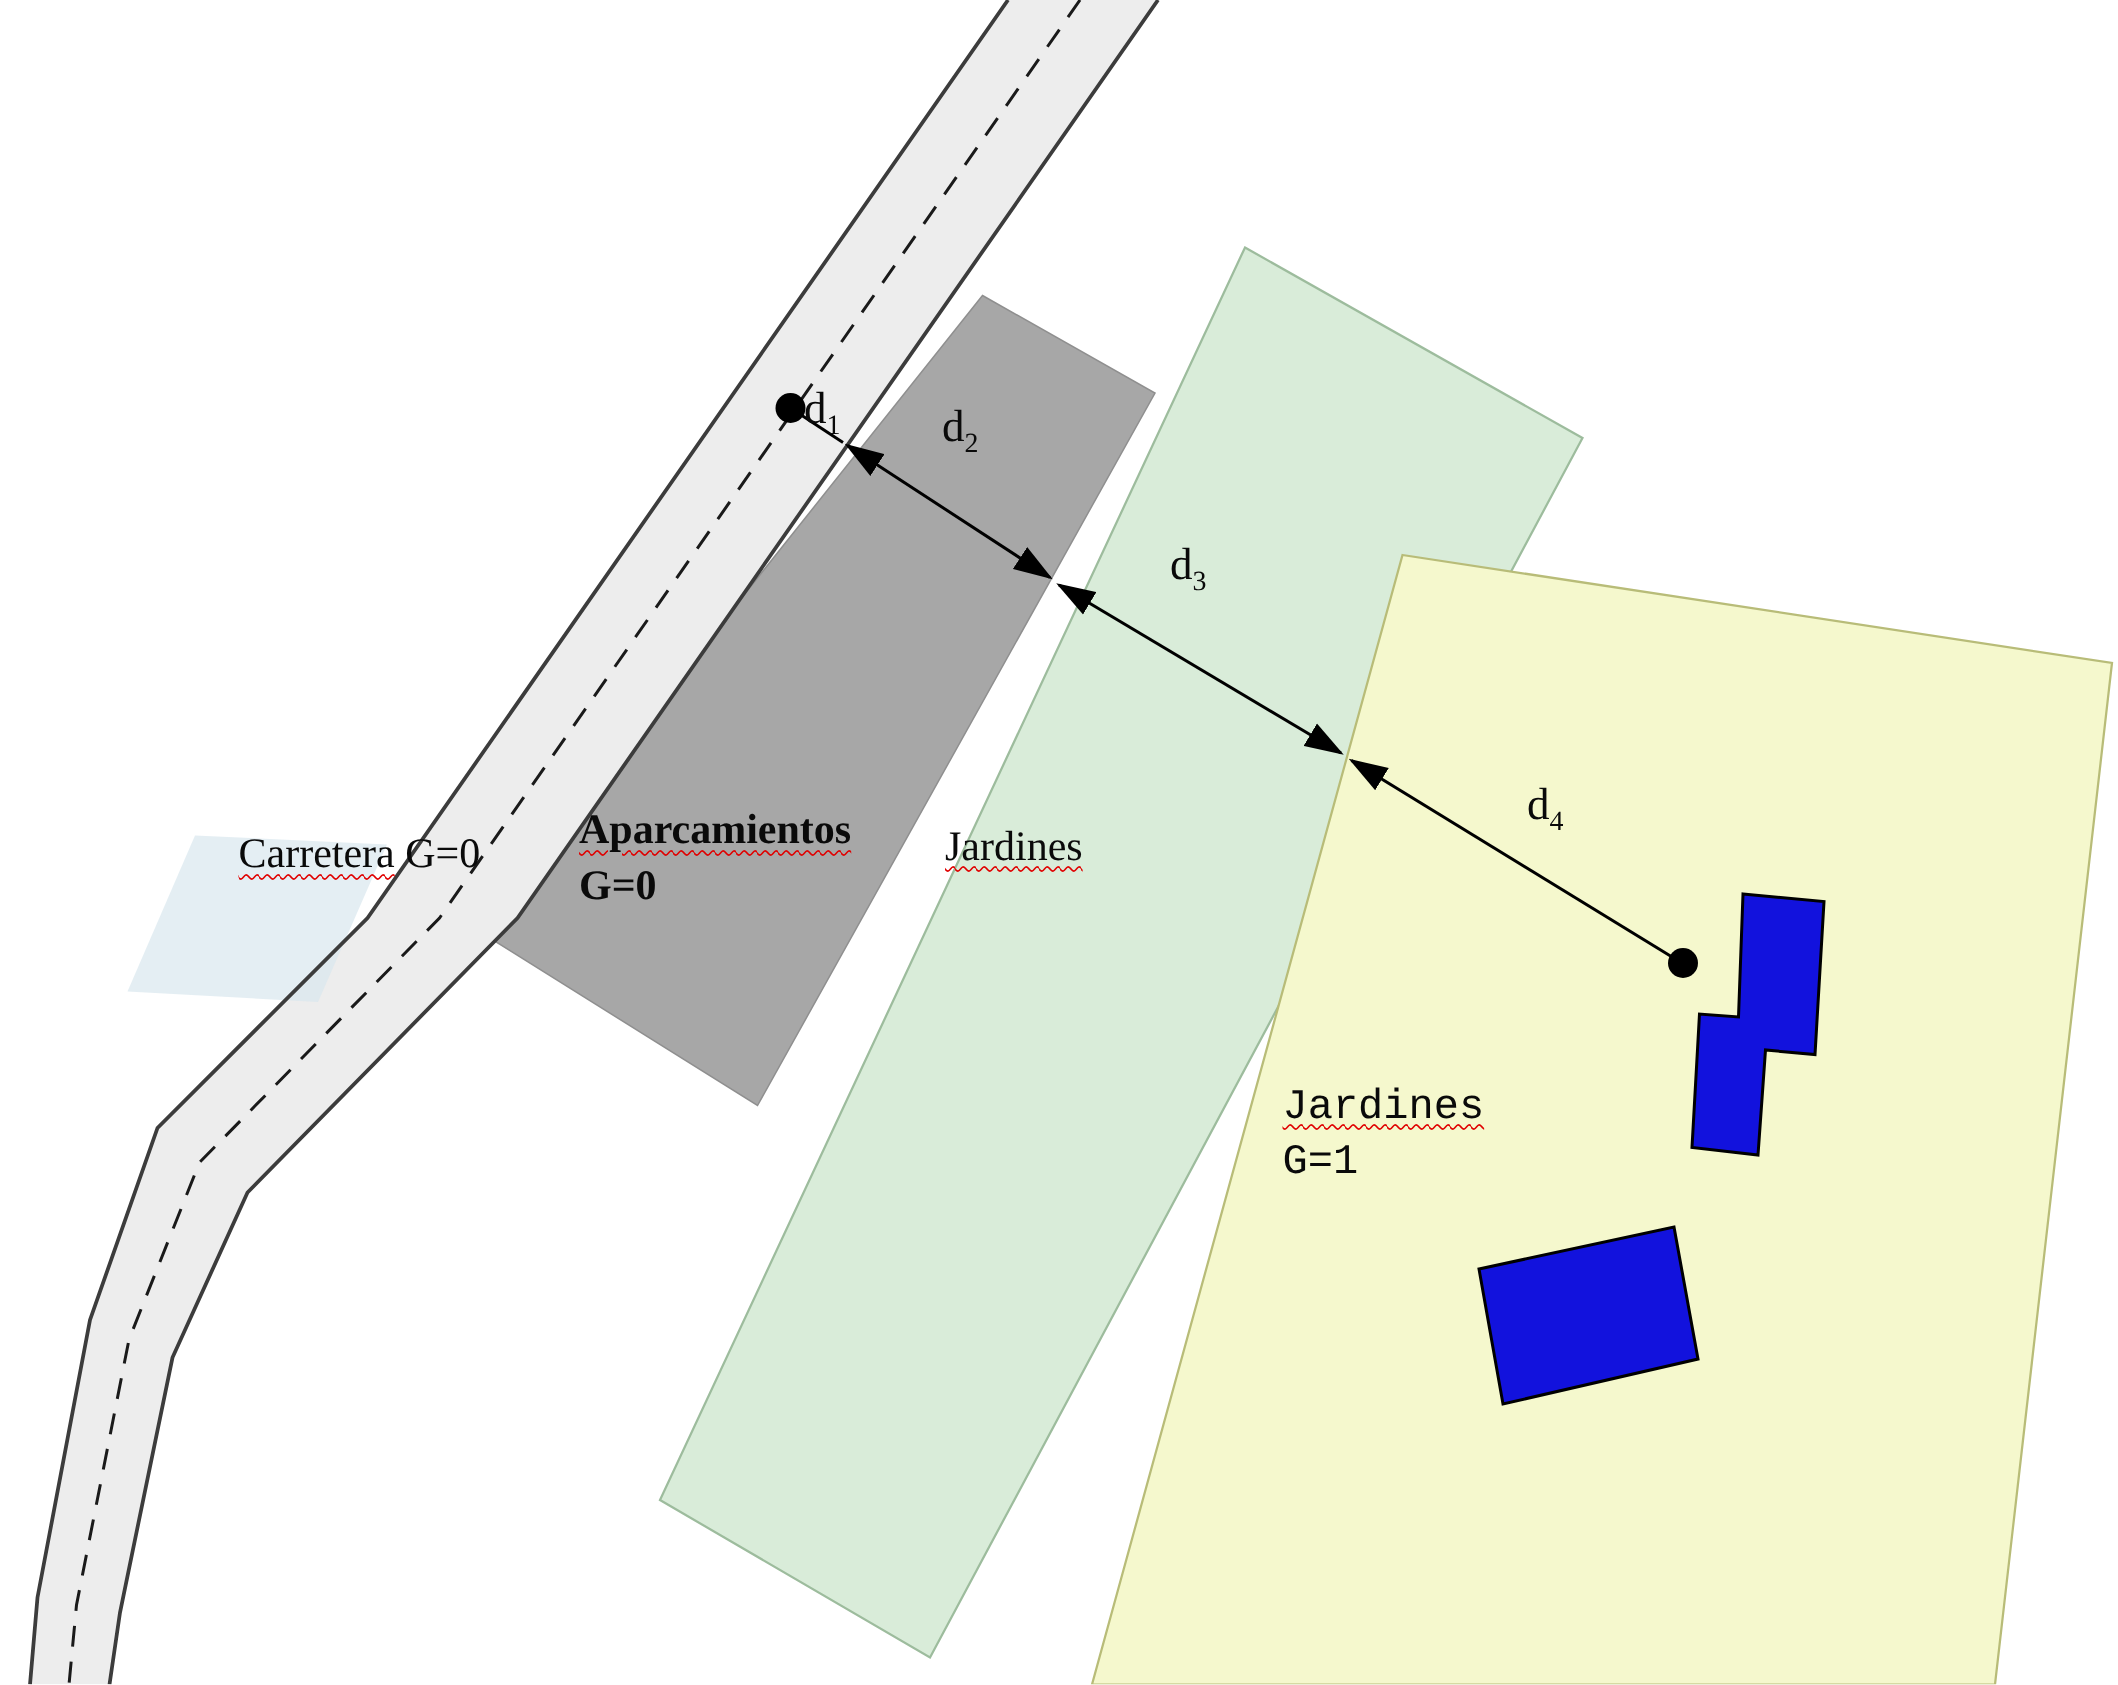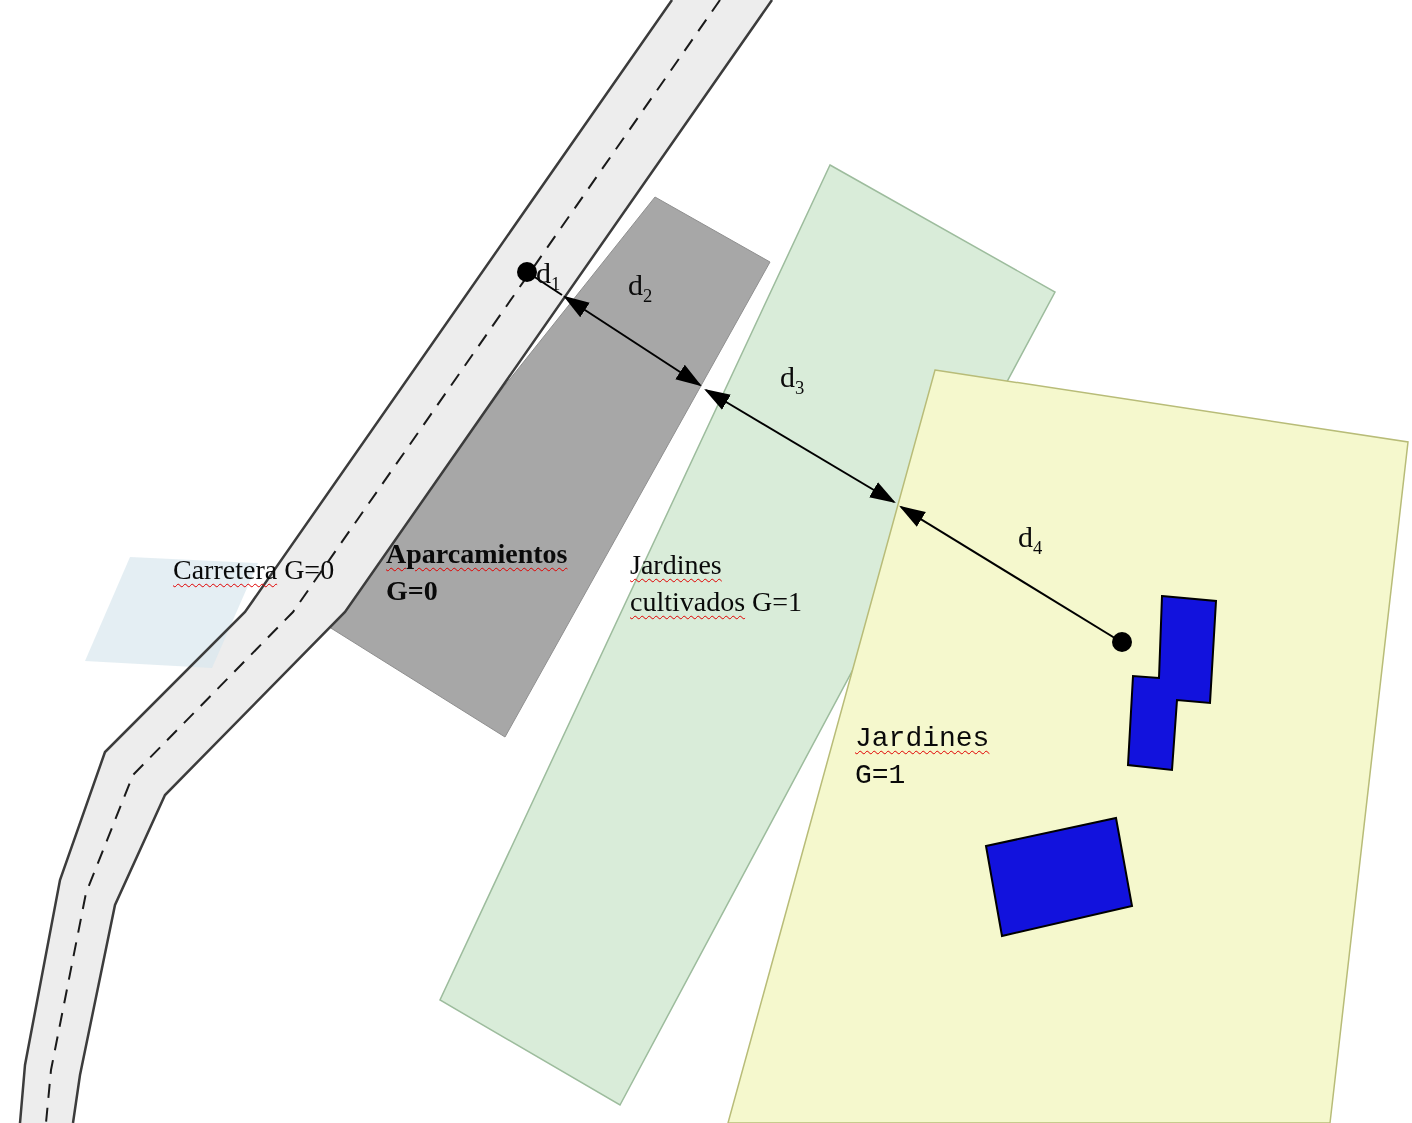--- a/index.html
+++ b/index.html
@@ -51,41 +51,37 @@
 
     <line x1="527" y1="272" x2="562" y2="295" stroke="#000000" stroke-width="2"></line>
     <line x1="565" y1="297" x2="700" y2="385" stroke="#000000" stroke-width="2" marker-start="url(#arrow)" marker-end="url(#arrow)"></line>
     <line x1="706" y1="390" x2="894" y2="502" stroke="#000000" stroke-width="2" marker-start="url(#arrow)" marker-end="url(#arrow)"></line>
     <line x1="901" y1="507" x2="1118" y2="640" stroke="#000000" stroke-width="2" marker-start="url(#arrow)"></line>
 
     <circle cx="527" cy="272" r="10" fill="#000000"></circle>
     <circle cx="1122" cy="642" r="10" fill="#000000"></circle>
   </svg>
 
-  <div class="label" style="left:173px; top:551px;">
+  <div class="label" style="left:159px; top:551px;">
     <span class="misspell">Carretera</span>
     <span>G=0</span>
   </div>
 
   <div class="label" style="left:386px; top:535px;font-weight:bold;">
     <div>
       <span class="misspell">Aparcamientos</span>
     </div>
     <div>
       <span>G=0</span>
     </div>
   </div>
 
   <div class="label" style="left:630px; top:546px;">
     <div>
       <span class="misspell">Jardines</span>
-    </div>
-    <div>
-      <span class="misspell">cultivados</span>
-      <span>G=1</span>
     </div>
   </div>
 
   <div class="label" style="left:855px; top:720px;font-family:Liberation Mono, monospace;">
     <div>
       <span class="misspell">Jardines</span>
     </div>
     <div>
       <span>G=1</span>
     </div>

